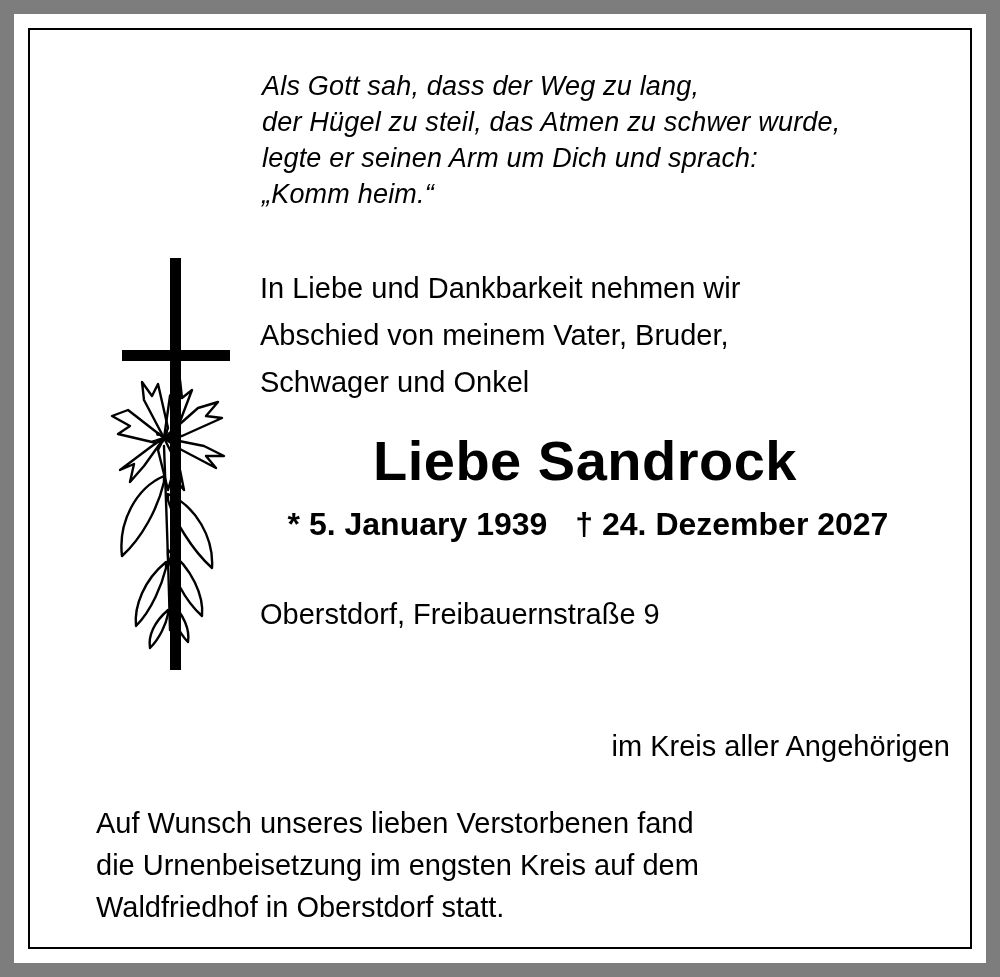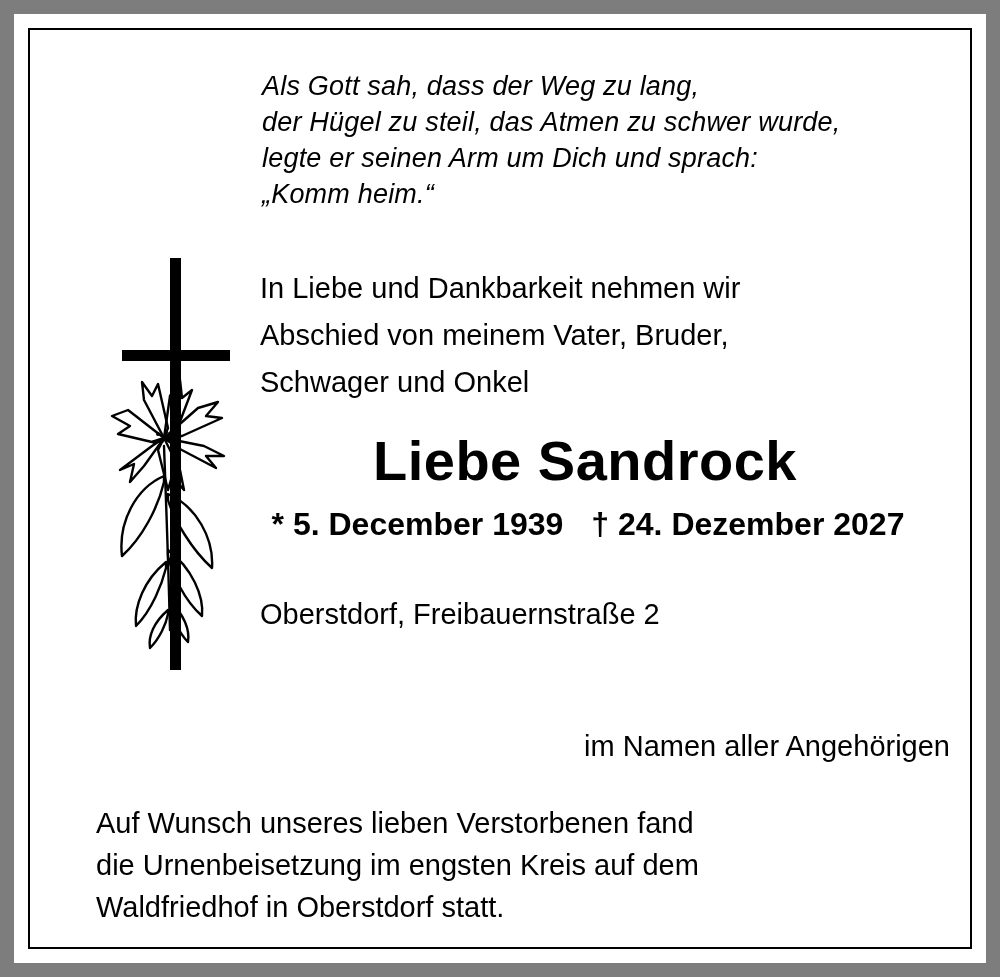--- a/index.html
+++ b/index.html
@@ -182,26 +182,26 @@
 legte er seinen Arm um Dich und sprach:
 „Komm heim.“</div>
 
       <div class="intro">In Liebe und Dankbarkeit nehmen wir
 Abschied von meinem Vater, Bruder,
 Schwager und Onkel</div>
 
       <div class="name">Liebe Sandrock</div>
 
       <div class="dates">
-        <span>* 5. December 1939</span><span class="sep"></span><span>† 24. Dezember 2027</span>
+        <span>* 5. January 1939</span><span class="sep"></span><span>† 24. Dezember 2027</span>
       </div>
 
-      <div class="address">Oberstdorf, Freibauernstraße 2</div>
-
-      <div class="family-note">im Namen aller Angehörigen</div>
+      <div class="address">Oberstdorf, Freibauernstraße 9</div>
+
+      <div class="family-note">im Kreis aller Angehörigen</div>
 
       <div class="footer">Auf Wunsch unseres lieben Verstorbenen fand
 die Urnenbeisetzung im engsten Kreis auf dem
 Waldfriedhof in Oberstdorf statt.</div>
 
     </div>
   </div>
 </div>
 
 </body></html>

